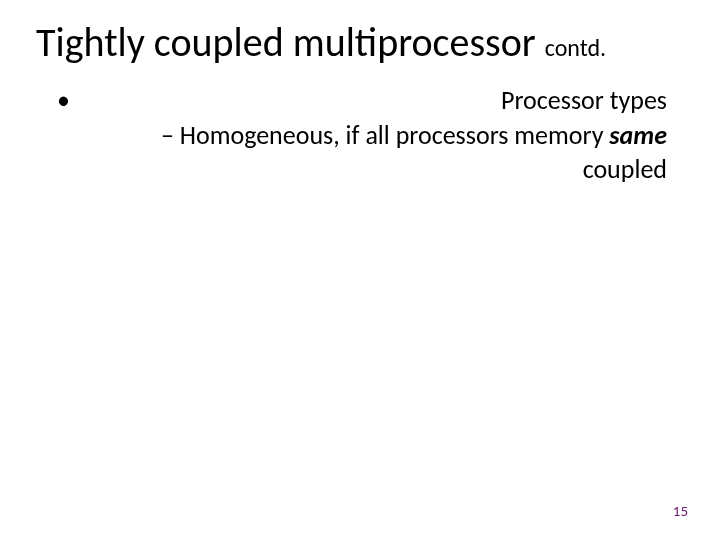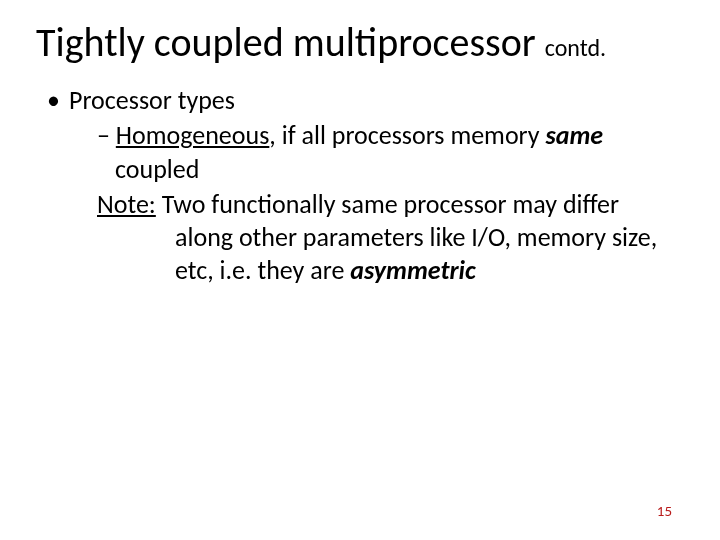--- a/index.html
+++ b/index.html
@@ -25,24 +25,25 @@
     line-height: 1.15;
     margin: 0 0 18px 0;
     font-weight: 400;
     white-space: nowrap;
   }
   .title-suffix {
     font-size: 24px;
   }
   ul.level1 {
     list-style: none;
-    margin: 7px;
+    margin: 17px;
     padding: 0 0 0 4px;
     font-size: 26px;
     line-height: 1.28;
+    text-align: right;
   }
   ul.level1 > li {
     position: relative;
     padding-left: 22px;
   }
   ul.level1 > li::before {
     content: "•";
     position: absolute;
     left: 0;
     top: 0;
@@ -56,38 +57,38 @@
   ul.level2 > li {
     position: relative;
     padding-left: 0;
     text-indent: -18px;
     margin-left: 18px;
     margin-bottom: 2px;
   }
   .dash {
     display: inline;
   }
-  .u { text-decoration: underline; }
+  .u { }
   .i { font-style: italic; font-weight: bold; }
   .bi { font-weight: 700; font-style: italic; }
   .note-block {
     margin-top: 2px;
     padding-left: 0;
   }
   .note-rest {
     display: block;
     margin-left: 60px;
     text-indent: 0;
   }
   .page-num {
     position: absolute;
-    right: 48px;
+    right: 32px;
     bottom: 20px;
     font-size: 15px;
-    color: #b91c1c;
+    color: #701a75;
   }
 </style>
 </head>
 <body>
 
 <div class="slide">
 
   <h1 class="title-line">
     <span>Tightly coupled multiprocessor </span><span class="title-suffix">contd.</span>
   </h1>
@@ -95,24 +96,19 @@
   <ul class="level1">
     <li>
       <span>Processor types</span>
       <ul class="level2">
 
         <li>
           <span class="dash">– </span><span class="u">Homogeneous</span><span>, if all processors memory </span><span class="i">same</span><span> coupled</span>
         </li>
 
 
-        <li class="note-block">
-          <span class="u">Note:</span><span> Two functionally same processor may differ</span>
-          <span class="note-rest">along other parameters like  I/O, memory size,</span>
-          <span class="note-rest"><span>etc, i.e. they are </span><span class="bi">asymmetric</span></span>
-        </li>
 
       </ul>
     </li>
   </ul>
 
   <div class="page-num">15</div>
 </div>
 
 </body></html>

